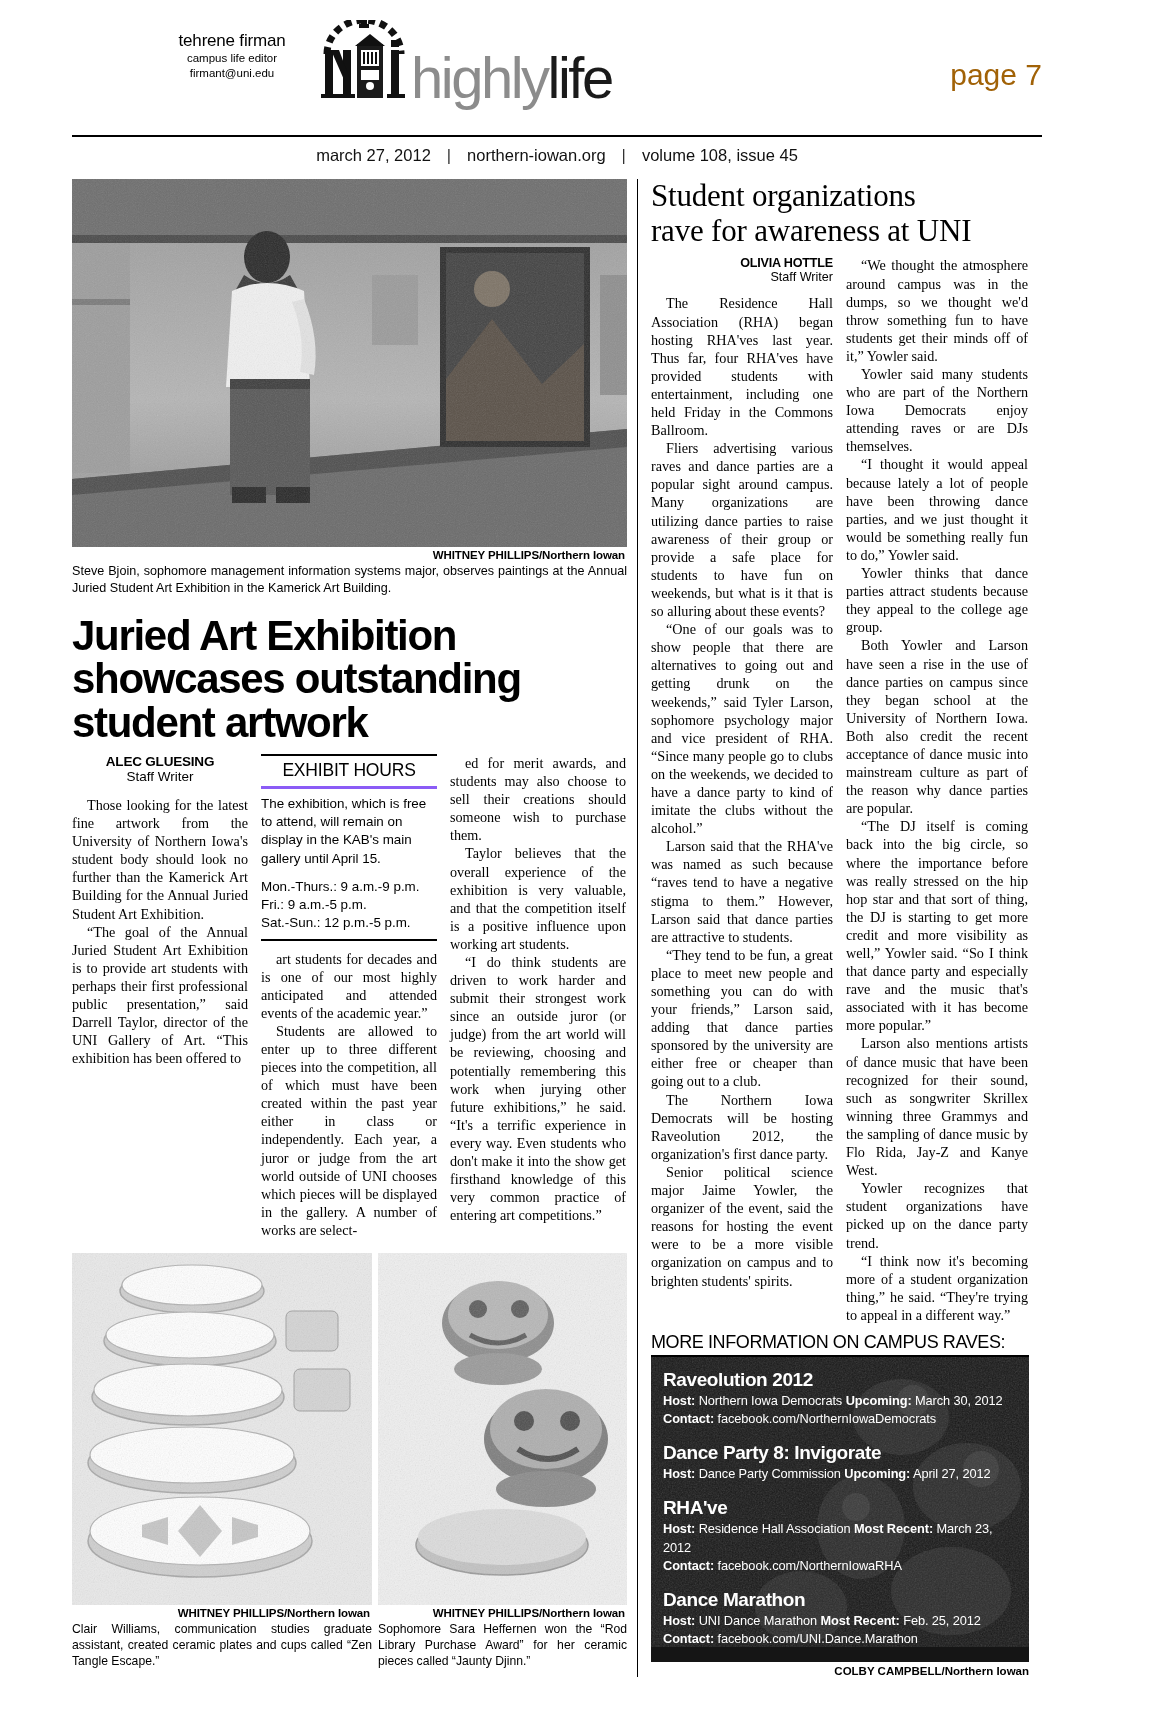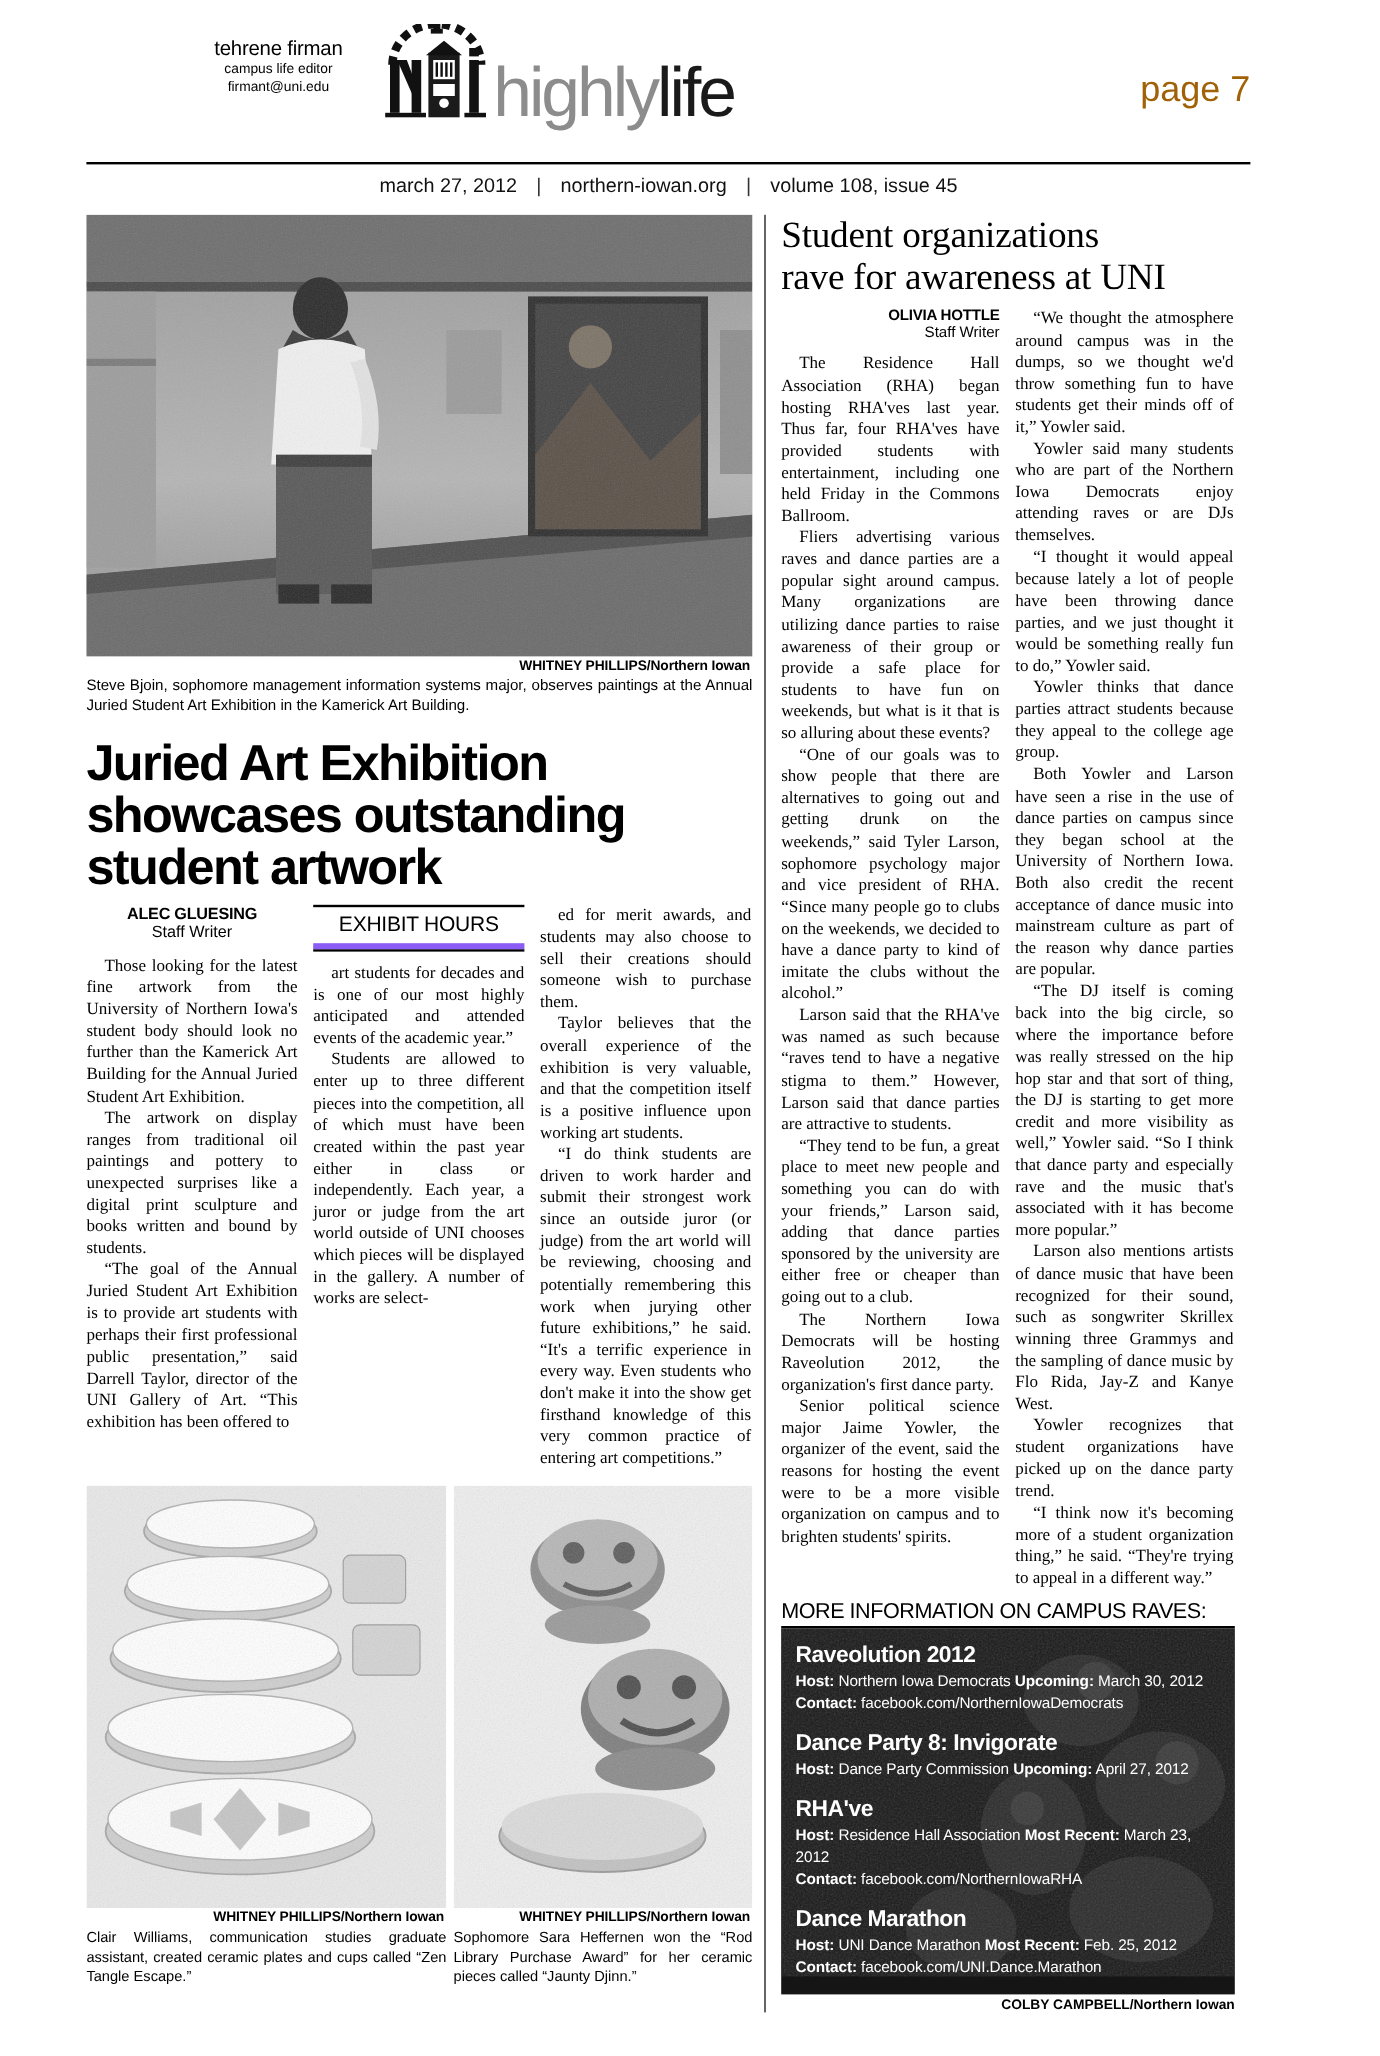--- a/index.html
+++ b/index.html
@@ -175,21 +175,21 @@
     border-top: 2px solid #000;
     border-bottom: 2px solid #000;
     padding: 0;
     margin-bottom: 9px;
   }
   .hours-title {
     font-family: "Liberation Sans", sans-serif;
     font-size: 17.5px;
     text-align: center;
     padding: 4px 0 5px 0;
-    border-bottom: 5px solid #8b5cf6;
+    border-bottom: 3px solid #8b5cf6;
     letter-spacing: -0.2px;
   }
   .hours-body {
     font-family: "Liberation Sans", sans-serif;
     font-size: 13.4px;
     line-height: 1.36;
     padding: 6px 0 6px 0;
   }
   .hours-list { margin-top: 10px; }
 
@@ -400,27 +400,34 @@
       <div class="caption">Steve Bjoin, sophomore management information systems major, observes paintings at the Annual Juried Student Art Exhibition in the Kamerick Art Building.</div>
 
       <h1 class="headline">Juried Art Exhibition showcases outstanding student artwork</h1>
 
       <div class="cols3">
 
         <div class="col story">
           <div class="byline-name">ALEC GLUESING</div>
           <div class="byline-role">Staff Writer</div>
           <p>Those looking for the latest fine artwork from the University of Northern Iowa's student body should look no further than the Kamerick Art Building for the Annual Juried Student Art Exhibition.</p>
-          <p>The artwork on display ranges from traditional oil paintings and pottery to unexpected surprises like a digital print sculpture and books written and bound by students.</p>
           <p>“The goal of the Annual Juried Student Art Exhibition is to provide art students with perhaps their first professional public presentation,” said Darrell Taylor, director of the UNI Gallery of Art. “This exhibition has been offered to</p>
         </div>
 
         <div class="col story">
           <div class="hoursbox">
             <div class="hours-title">EXHIBIT HOURS</div>
+            <div class="hours-body">
+              <div>The exhibition, which is free to attend, will remain on display in the KAB's main gallery until April 15.</div>
+              <div class="hours-list">
+                <div>Mon.-Thurs.: 9 a.m.-9 p.m.</div>
+                <div>Fri.: 9 a.m.-5 p.m.</div>
+                <div>Sat.-Sun.: 12 p.m.-5 p.m.</div>
+              </div>
+            </div>
           </div>
           <p>art students for decades and is one of our most highly anticipated and attended events of the academic year.”</p>
           <p>Students are allowed to enter up to three different pieces into the competition, all of which must have been created within the past year either in class or independently. Each year, a juror or judge from the art world outside of UNI chooses which pieces will be displayed in the gallery. A number of works are select-</p>
         </div>
 
         <div class="col story">
           <p>ed for merit awards, and students may also choose to sell their creations should someone wish to purchase them.</p>
           <p>Taylor believes that the overall experience of the exhibition is very valuable, and that the competition itself is a positive influence upon working art students.</p>
           <p>“I do think students are driven to work harder and submit their strongest work since an outside juror (or judge) from the art world will be reviewing, choosing and potentially remembering this work when jurying other future exhibitions,” he said. “It's a terrific experience in every way. Even students who don't make it into the show get firsthand knowledge of this very common practice of entering art competitions.”</p>
         </div>

